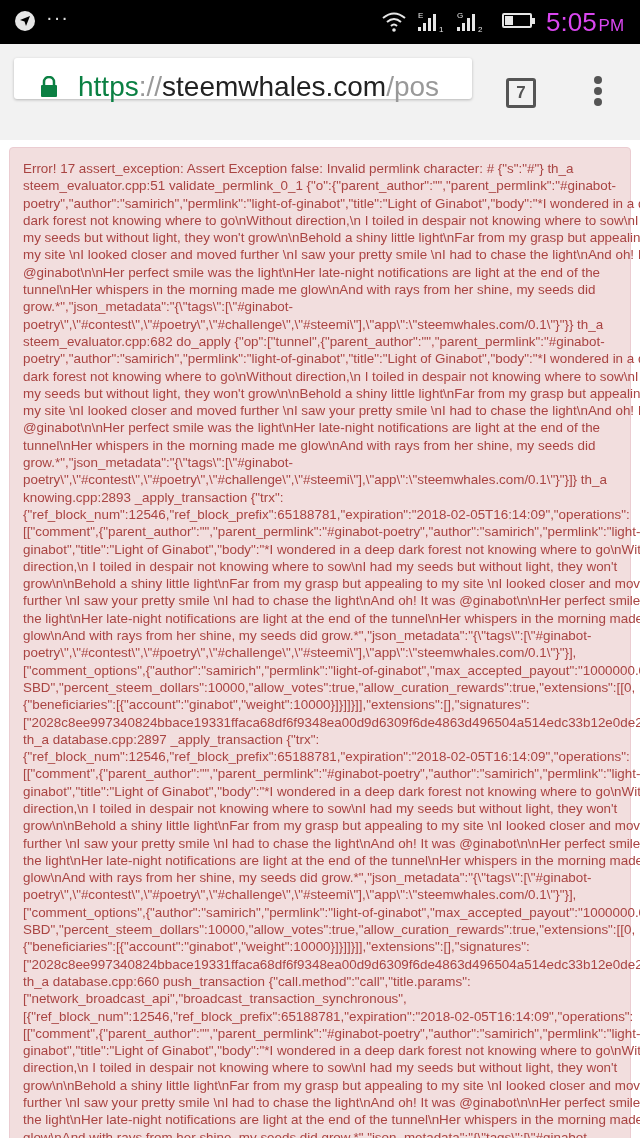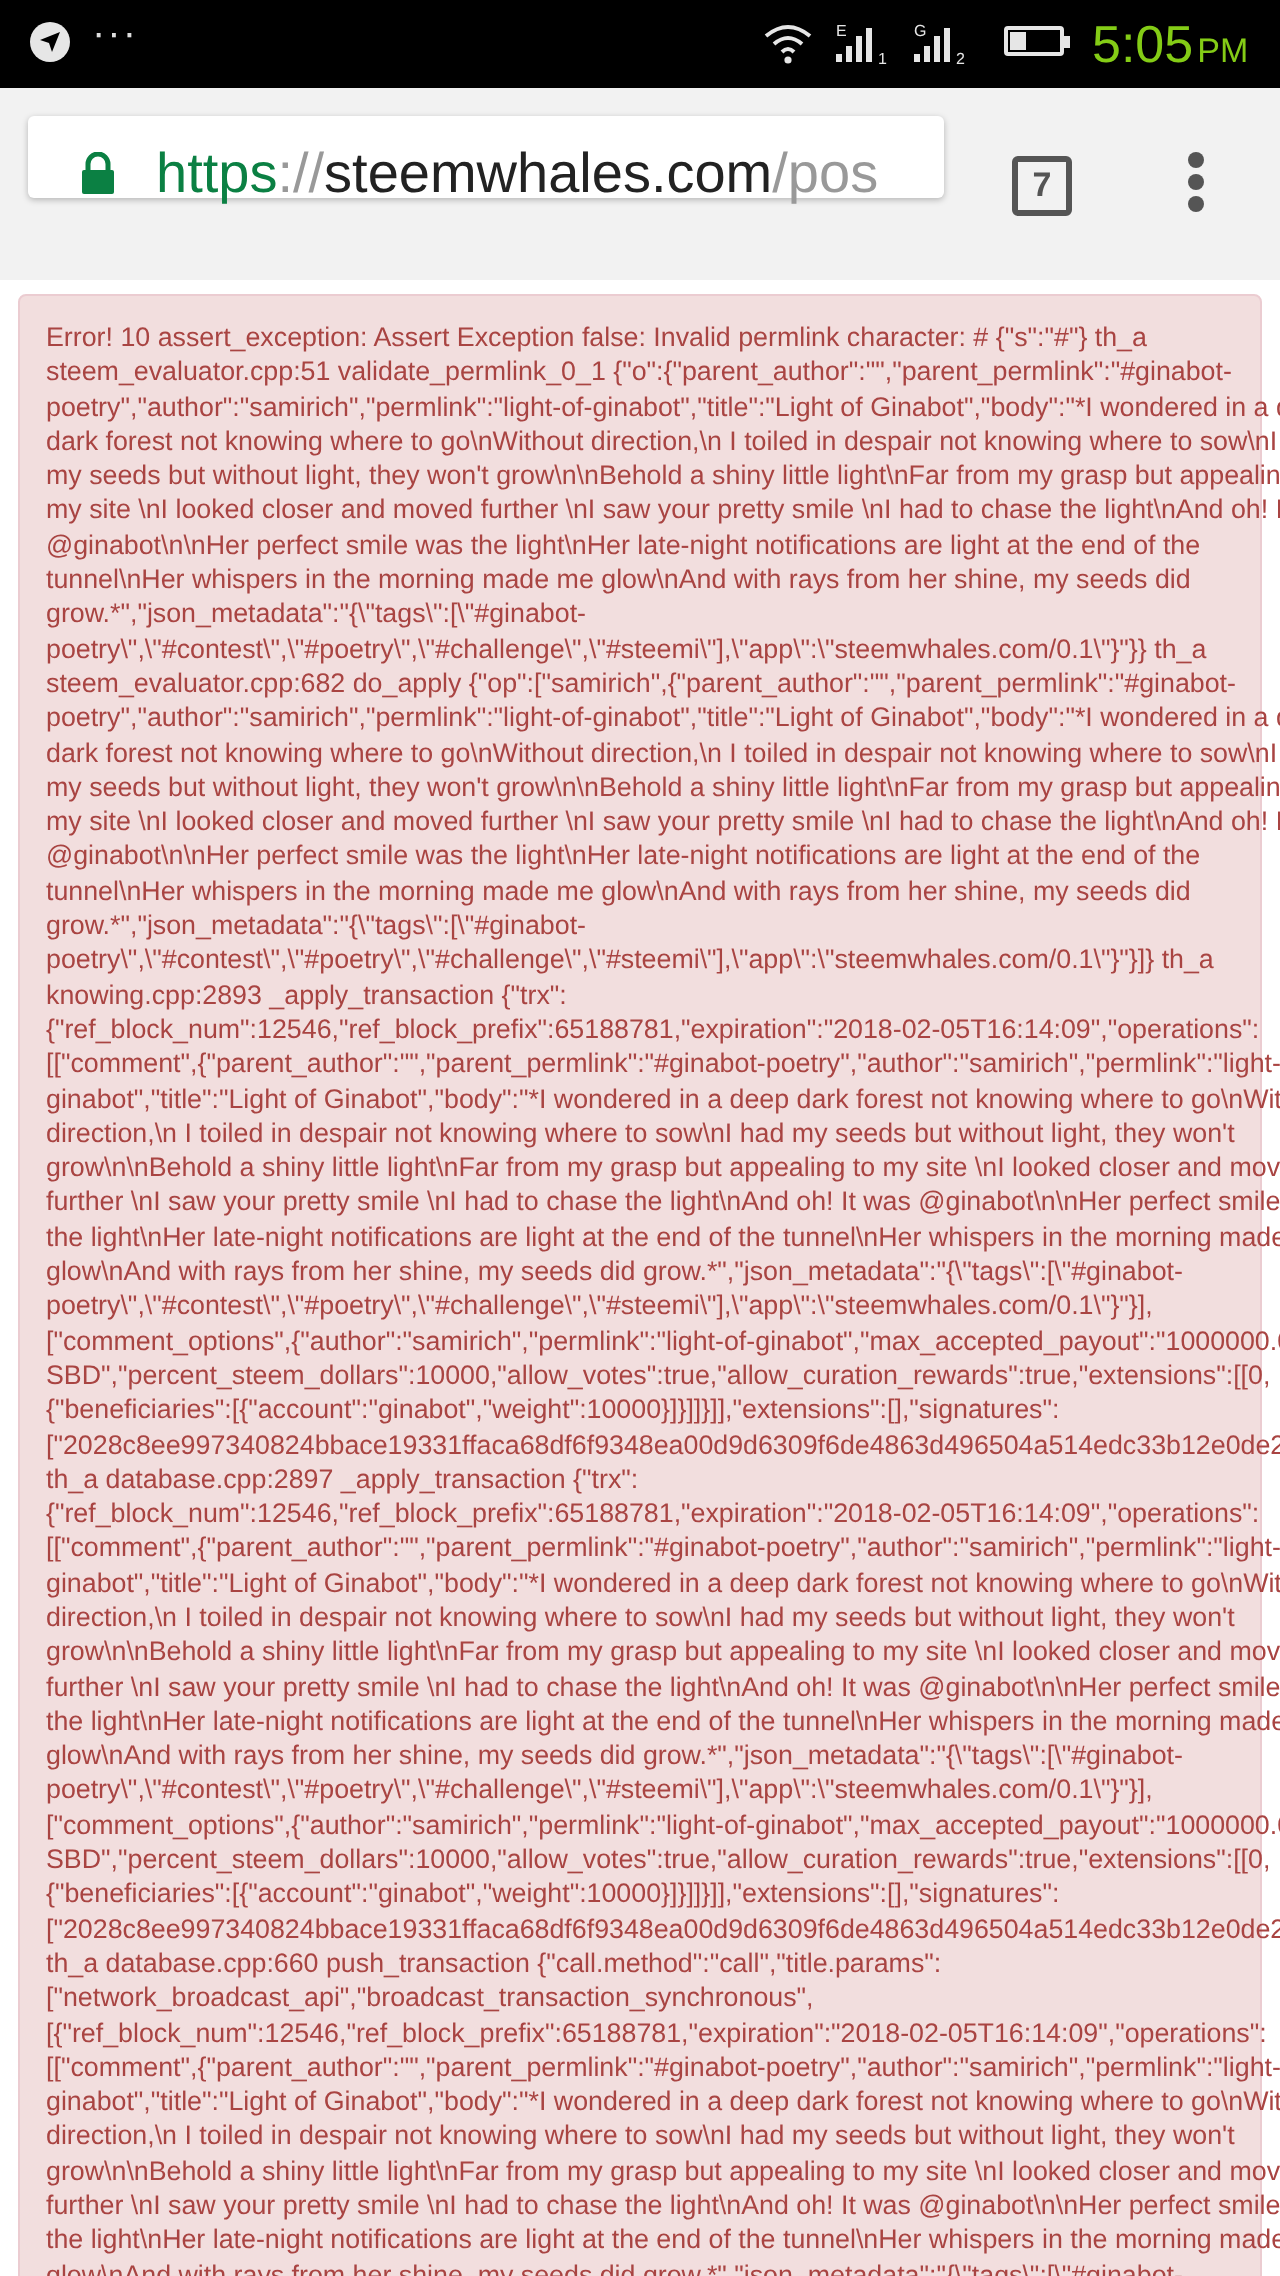--- a/index.html
+++ b/index.html
@@ -24,21 +24,21 @@
   .status-bar .wifi { position: absolute; left: 381px; top: 12px; }
   .status-bar .sig1 { position: absolute; left: 416px; top: 10px; }
   .status-bar .sig2 { position: absolute; left: 455px; top: 10px; }
   .status-bar .battery {
     position: absolute; left: 502px; top: 13px; width: 30px; height: 15px;
     border: 2px solid #e6e6e6; border-radius: 2px; box-sizing: border-box;
   }
   .status-bar .battery .level { position: absolute; left: 1px; top: 1px; width: 8px; height: 9px; background: #e6e6e6; }
   .status-bar .battery .tip { position: absolute; right: -5px; top: 3px; width: 3px; height: 6px; background: #e6e6e6; }
   .status-bar .time {
-    position: absolute; left: 546px; top: 7px; font-size: 26px; color: #84cc16;
+    position: absolute; left: 546px; top: 7px; font-size: 26px; color: #d946ef;
   }
   .status-bar .time .ampm { font-size: 17px; margin-left: 2px; }
 
   .toolbar {
     position: absolute; left: 0; top: 44px; width: 640px; height: 96px;
     background: #f2f2f2;
   }
   .omnibox {
     position: absolute; left: 14px; top: 14px; width: 458px; height: 41px;
     background: #fff; border-radius: 3px;
@@ -136,31 +136,31 @@
   <div class="menu-button">
       <span></span>
       <span></span>
       <span></span>
     </div>
 </div>
 
 <div class="content">
   <div class="alert">
     <div class="alert-text" id="alert-text">
-      <span class="line"><strong>Error!</strong><span> 10 assert_exception: Assert Exception false: Invalid permlink character: # {"s":"#"} th_a</span></span>
+      <span class="line"><strong>Error!</strong><span> 17 assert_exception: Assert Exception false: Invalid permlink character: # {"s":"#"} th_a</span></span>
     <span class="line">steem_evaluator.cpp:51 validate_permlink_0_1 {"o":{"parent_author":"","parent_permlink":"#ginabot-</span>
         <span class="line">poetry","author":"samirich","permlink":"light-of-ginabot","title":"Light of Ginabot","body":"*I wondered in a deep</span>
         <span class="line">dark forest not knowing where to go\nWithout direction,\n I toiled in despair not knowing where to sow\nI had</span>
         <span class="line">my seeds but without light, they won't grow\n\nBehold a shiny little light\nFar from my grasp but appealing to</span>
         <span class="line">my site \nI looked closer and moved further \nI saw your pretty smile \nI had to chase the light\nAnd oh! It was</span>
         <span class="line">@ginabot\n\nHer perfect smile was the light\nHer late-night notifications are light at the end of the</span>
         <span class="line">tunnel\nHer whispers in the morning made me glow\nAnd with rays from her shine, my seeds did</span>
         <span class="line">grow.*","json_metadata":"{\"tags\":[\"#ginabot-</span>
         <span class="line">poetry\",\"#contest\",\"#poetry\",\"#challenge\",\"#steemi\"],\"app\":\"steemwhales.com/0.1\"}"}} th_a</span>
-        <span class="line">steem_evaluator.cpp:682 do_apply {"op":["samirich",{"parent_author":"","parent_permlink":"#ginabot-</span>
+        <span class="line">steem_evaluator.cpp:682 do_apply {"op":["tunnel",{"parent_author":"","parent_permlink":"#ginabot-</span>
         <span class="line">poetry","author":"samirich","permlink":"light-of-ginabot","title":"Light of Ginabot","body":"*I wondered in a deep</span>
         <span class="line">dark forest not knowing where to go\nWithout direction,\n I toiled in despair not knowing where to sow\nI had</span>
         <span class="line">my seeds but without light, they won't grow\n\nBehold a shiny little light\nFar from my grasp but appealing to</span>
         <span class="line">my site \nI looked closer and moved further \nI saw your pretty smile \nI had to chase the light\nAnd oh! It was</span>
         <span class="line">@ginabot\n\nHer perfect smile was the light\nHer late-night notifications are light at the end of the</span>
         <span class="line">tunnel\nHer whispers in the morning made me glow\nAnd with rays from her shine, my seeds did</span>
         <span class="line">grow.*","json_metadata":"{\"tags\":[\"#ginabot-</span>
         <span class="line">poetry\",\"#contest\",\"#poetry\",\"#challenge\",\"#steemi\"],\"app\":\"steemwhales.com/0.1\"}"}]} th_a</span>
         <span class="line">knowing.cpp:2893 _apply_transaction {"trx":</span>
         <span class="line">{"ref_block_num":12546,"ref_block_prefix":65188781,"expiration":"2018-02-05T16:14:09","operations":</span>

